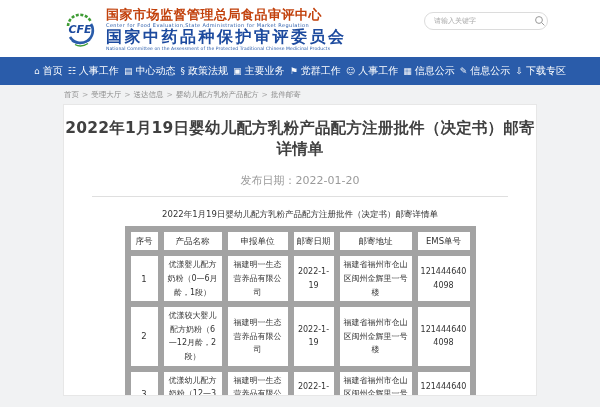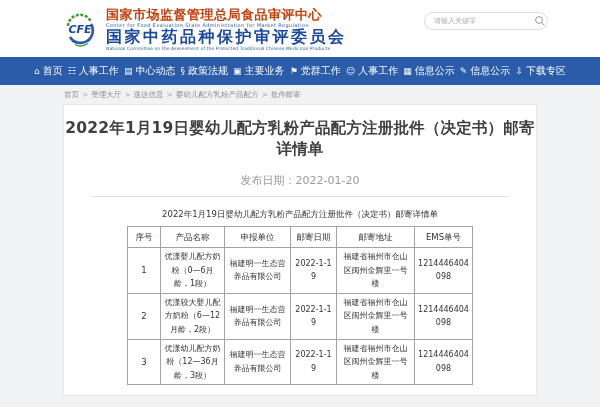--- a/index.html
+++ b/index.html
@@ -39,21 +39,21 @@
   
   .card { width:474px; margin:0 auto; background:#fff; border:1px solid #e7e7e7;
     height:292px; overflow:hidden; }
   .article-title { margin-top:13px; text-align:center; font-size:15.5px; font-weight:600;
     color:#404040; letter-spacing:0.2px; }
   .publish-line { margin-top:13px; text-align:center; font-size:11px; color:#9a9a9a; }
   .divider { border:none; border-top:1px solid #dfdfdf; margin:8px 28px 0 28px; }
   .table-caption { margin-top:12px; text-align:center; font-size:8.5px; color:#333; }
 
   table.mail-table { margin:5px auto 0 auto; border-collapse:collapse; table-layout:fixed; width:345px; }
-  .mail-table th, .mail-table td { border:1px solid #a3a3a3; font-size:8px; color:#333;
+  .mail-table th, .mail-table td { border:6px solid #a3a3a3; font-size:8px; color:#333;
     text-align:center; vertical-align:middle; padding:2px 3px; line-height:1.7; font-weight:normal;
     word-break:break-all; }
   .mail-table th { height:21px; font-size:8.5px; }
   .mail-table td.seq { font-size:8.5px; }
 </style>
 </head>
 <body>
 
 <div class="page">
 

